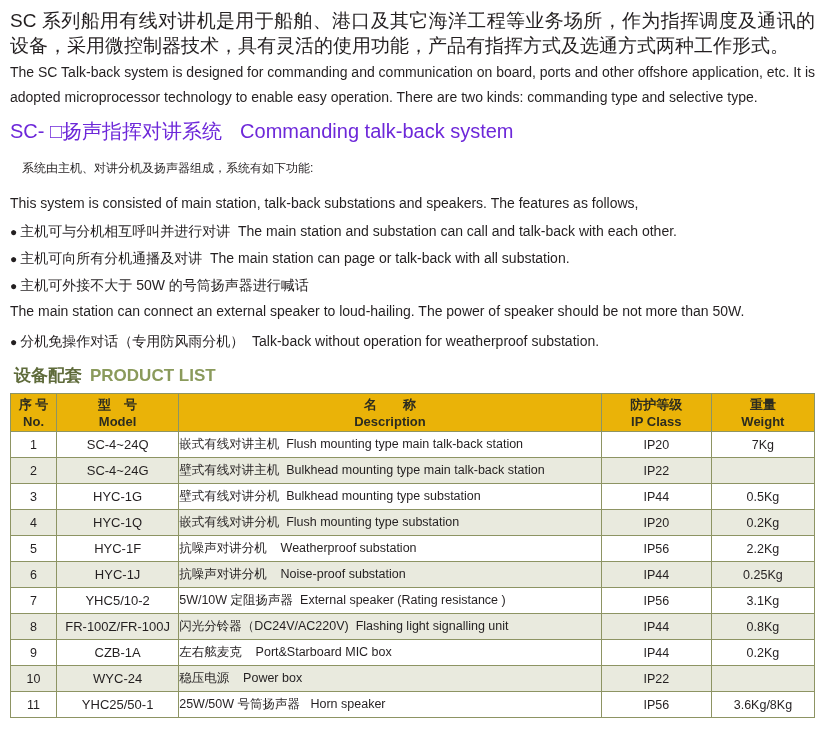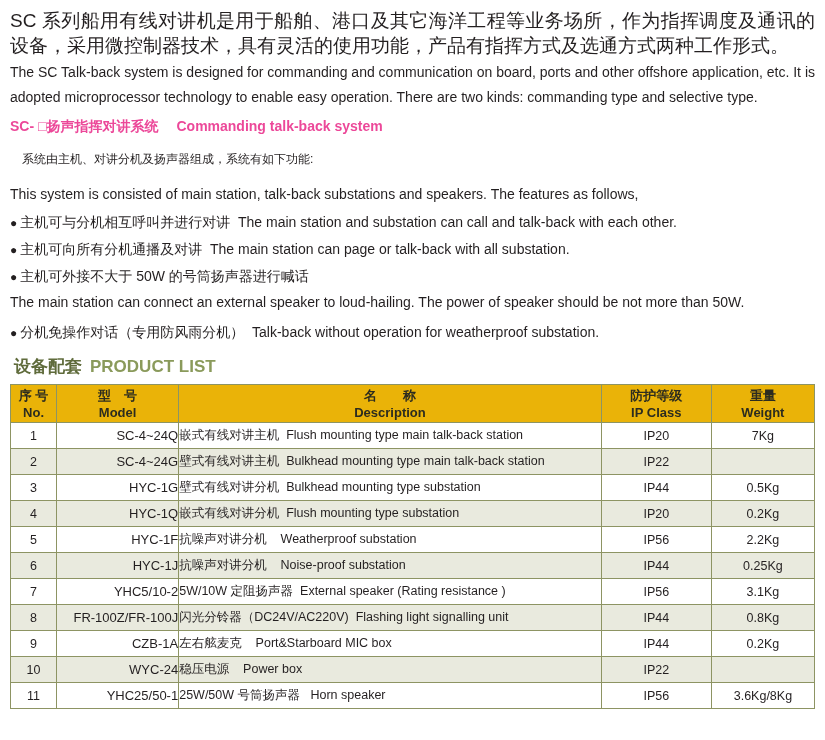--- a/index.html
+++ b/index.html
@@ -25,23 +25,23 @@
     text-justify: inter-ideograph;
     margin: 0 0 2px 0;
   }
   .intro-en {
     font-size: 14px;
     line-height: 25px;
     text-align: justify;
     margin: 0 0 0 0;
   }
   .section-title {
-    color: #ec4899;
-    font-weight: bold;
-    font-size: 14px;
+    color: #6d28d9;
+    font-weight: normal;
+    font-size: 20px;
     margin: 8px 0 6px 0;
     letter-spacing: 0px;
   }
   .section-title .en {
     margin-left: 18px;
   }
   .lead-cn {
     font-size: 12px;
     line-height: 23px;
     margin: 12px;
@@ -94,21 +94,21 @@
     vertical-align: middle;
   }
   table.product tbody td {
     height: 26px;
     vertical-align: middle;
     color: #231f20;
   }
   tbody tr:nth-child(even) { background: #e9eade; }
   tbody tr:nth-child(odd) { background: #ffffff; }
   .c-no { width: 46px; text-align: center; }
-  .c-model { width: 122px; text-align: right; font-size: 13px; }
+  .c-model { width: 122px; text-align: center; font-size: 13px; }
   .c-desc { width: 422px; padding-left: 8px; text-align: left; }
   .c-ip { width: 110px; text-align: center; }
   .c-weight { width: 103px; text-align: center; }
   .desc-cn { }
   .desc-en { }
 </style>
 </head>
 <body>
 
 <div class="page">

